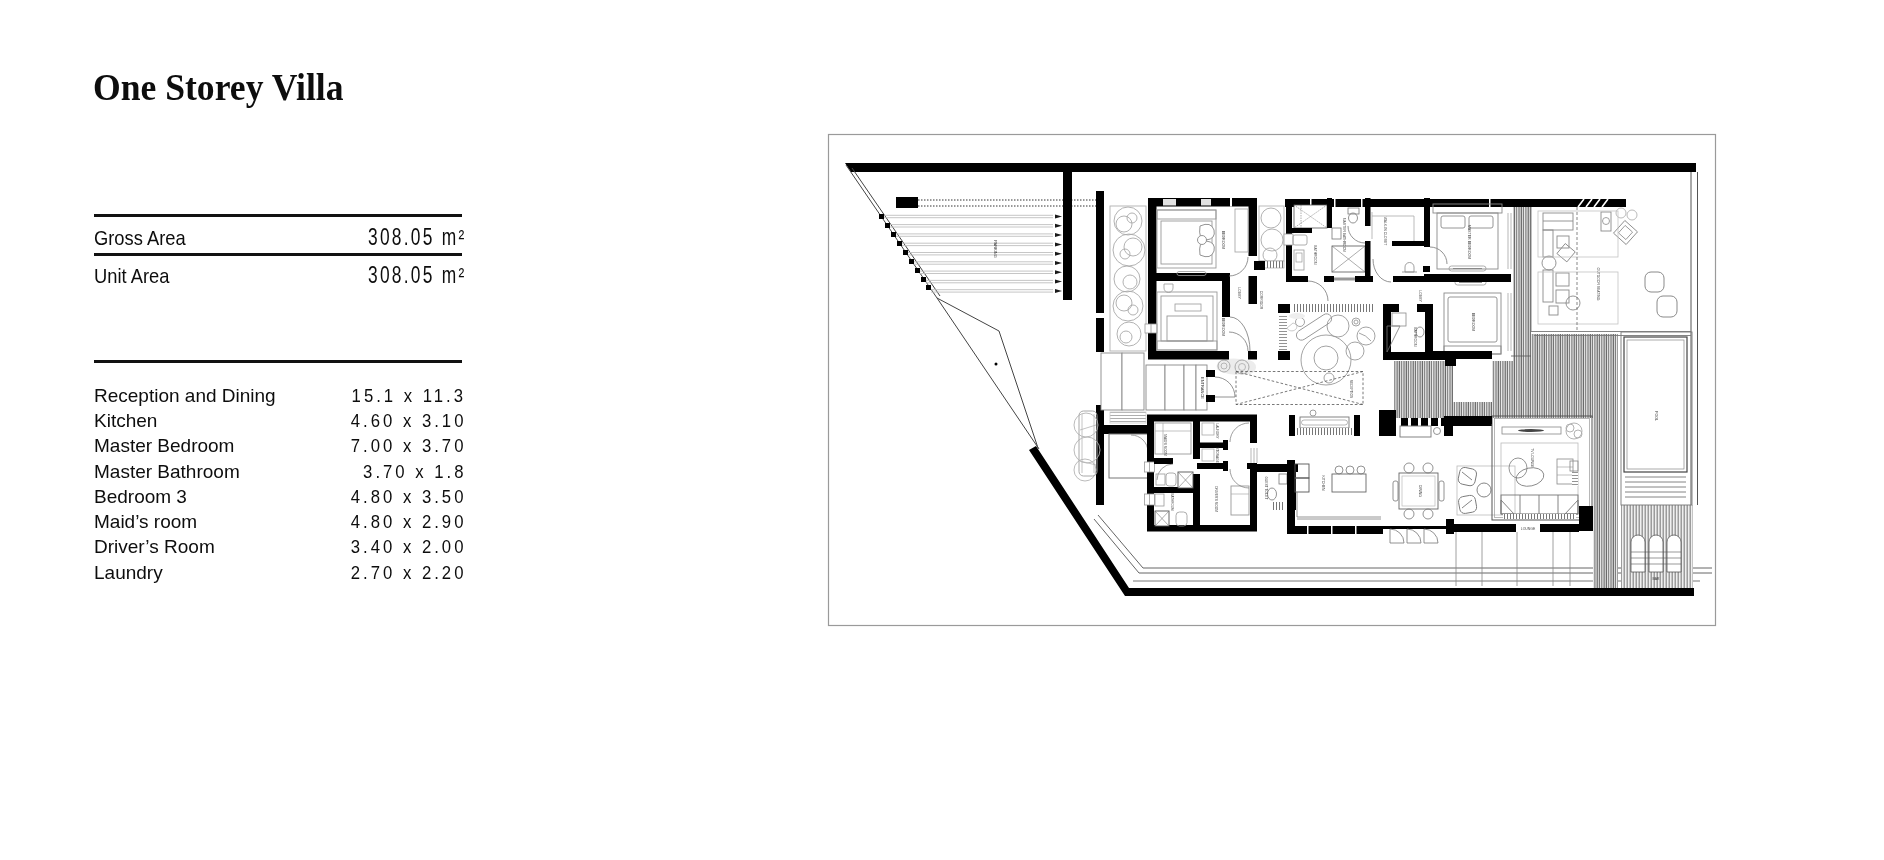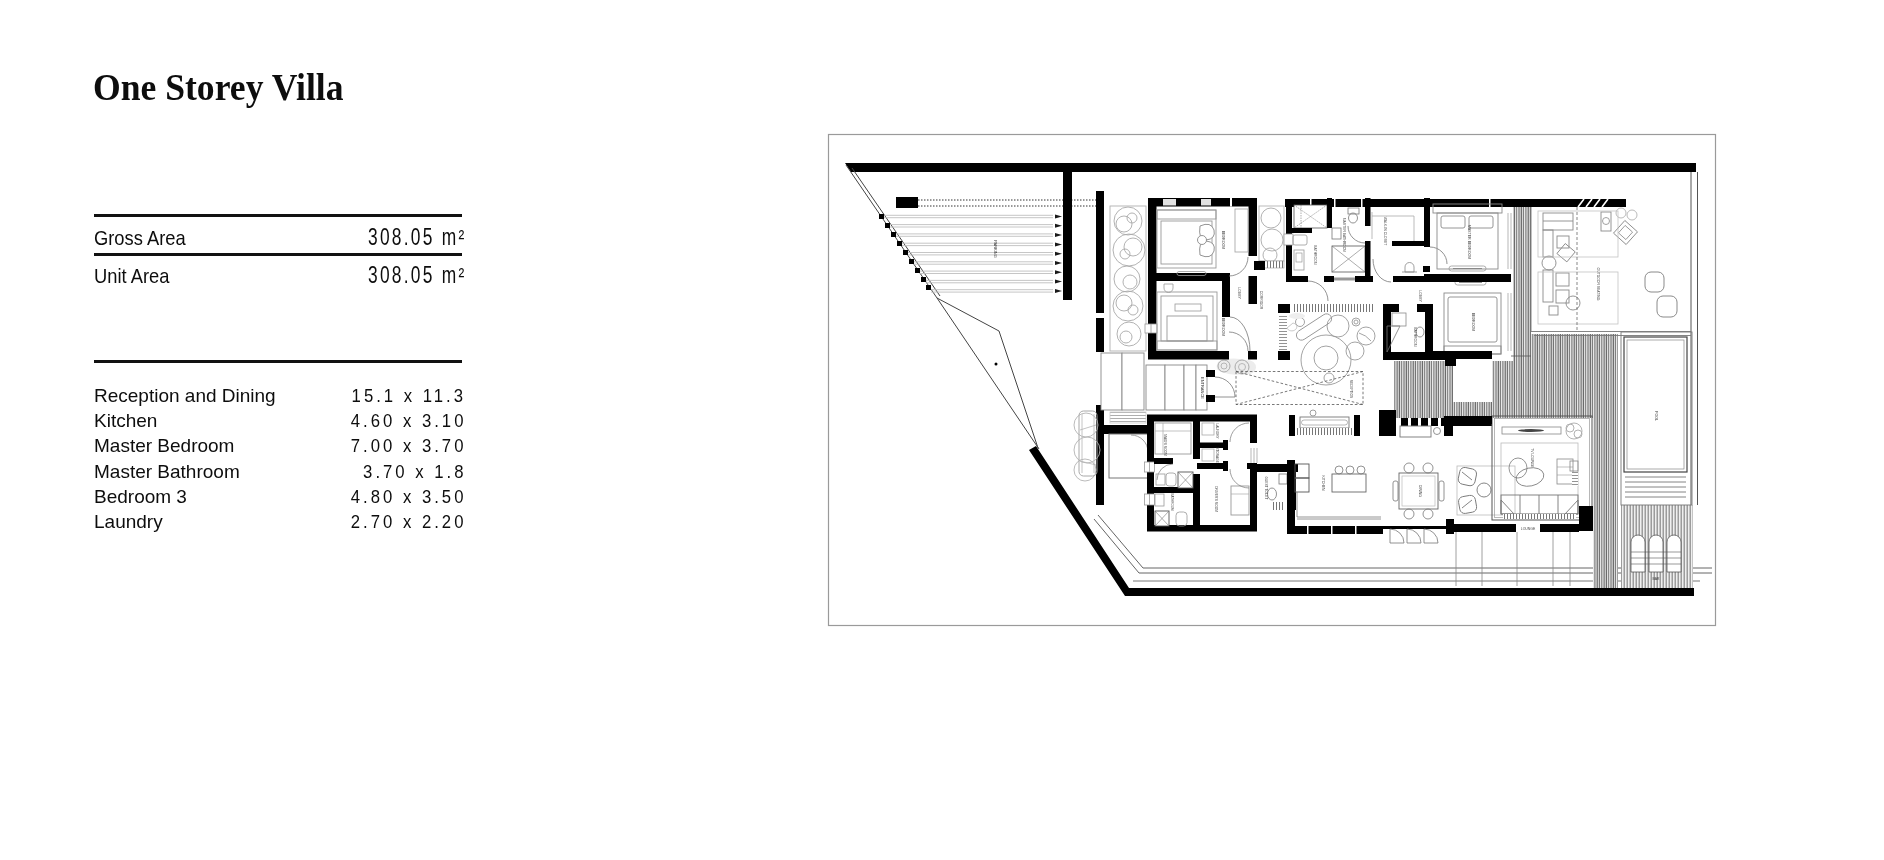--- a/index.html
+++ b/index.html
@@ -31,20 +31,22 @@
 <div class="val" style="top:263.7px;">308.05 m²</div>
 
 <div class="rule" style="top:360px;height:2.5px;"></div>
 
 <div class="list">
   <div class="r">Reception and Dining<span class="n">15.1 x 11.3</span></div>
   <div class="r">Kitchen<span class="n">4.60 x 3.10</span></div>
   <div class="r">Master Bedroom<span class="n">7.00 x 3.70</span></div>
   <div class="r">Master Bathroom<span class="n">3.70 x 1.8</span></div>
   <div class="r">Bedroom 3<span class="n">4.80 x 3.50</span></div>
+  <div class="r">Maid’s room<span class="n">4.80 x 2.90</span></div>
+  <div class="r">Driver’s Room<span class="n">3.40 x 2.00</span></div>
   <div class="r">Laundry<span class="n">2.70 x 2.20</span></div>
 </div>
 
 <svg class="abs" style="left:0;top:0;" width="1884" height="860" viewBox="0 0 1884 860">
 <defs>
   <pattern id="vst" width="2.3" height="10" patternUnits="userSpaceOnUse">
     <rect width="2.3" height="10" fill="#ebebeb"></rect>
     <rect x="0.5" width="0.9" height="10" fill="#4a4a4a"></rect>
   </pattern>
   <pattern id="vst2" width="3" height="10" patternUnits="userSpaceOnUse">

